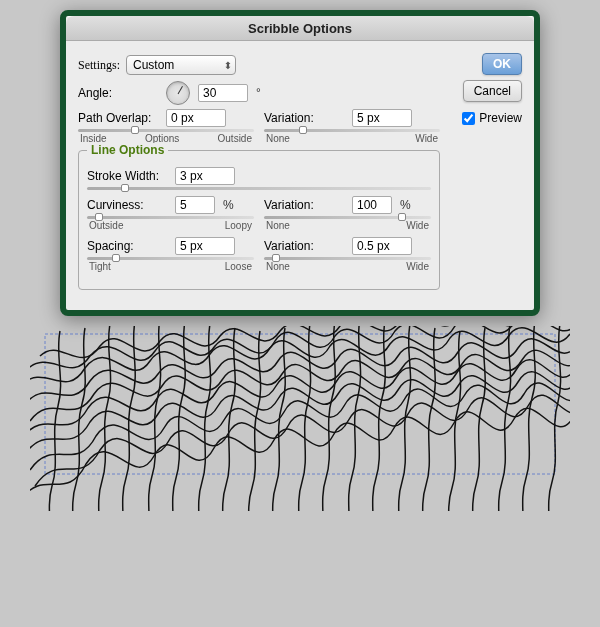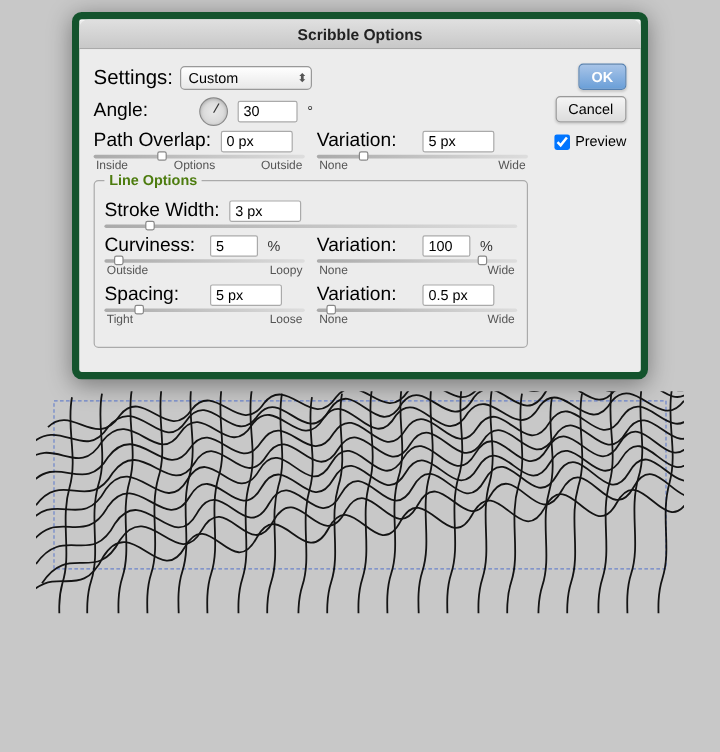--- a/index.html
+++ b/index.html
@@ -114,22 +114,23 @@
 
     .settings-row {
       display: flex;
       align-items: center;
       gap: 6px;
       margin-bottom: 6px;
       margin-top: 4px;
     }
 
     .settings-label {
-      font-size: 17px;
+      font-size: 12px;
       white-space: nowrap;
+      font-family: Liberation Serif, serif;
     }
 
     .select-wrapper {
       position: relative;
       display: inline-block;
     }
 
     .settings-select {
       appearance: none;
       background: linear-gradient(to bottom, #fff, #e8e8e8);
@@ -152,21 +153,21 @@
     }
 
     .field-row {
       display: flex;
       align-items: center;
       gap: 8px;
       margin-bottom: 2px;
     }
 
     .field-label {
-      font-size: 16px;
+      font-size: 12px;
       white-space: nowrap;
       min-width: 80px;
     }
 
     .field-input {
       background: #fff;
       border: 1px solid #aaa;
       border-radius: 2px;
       padding: 1px 4px;
       font-size: 12px;

